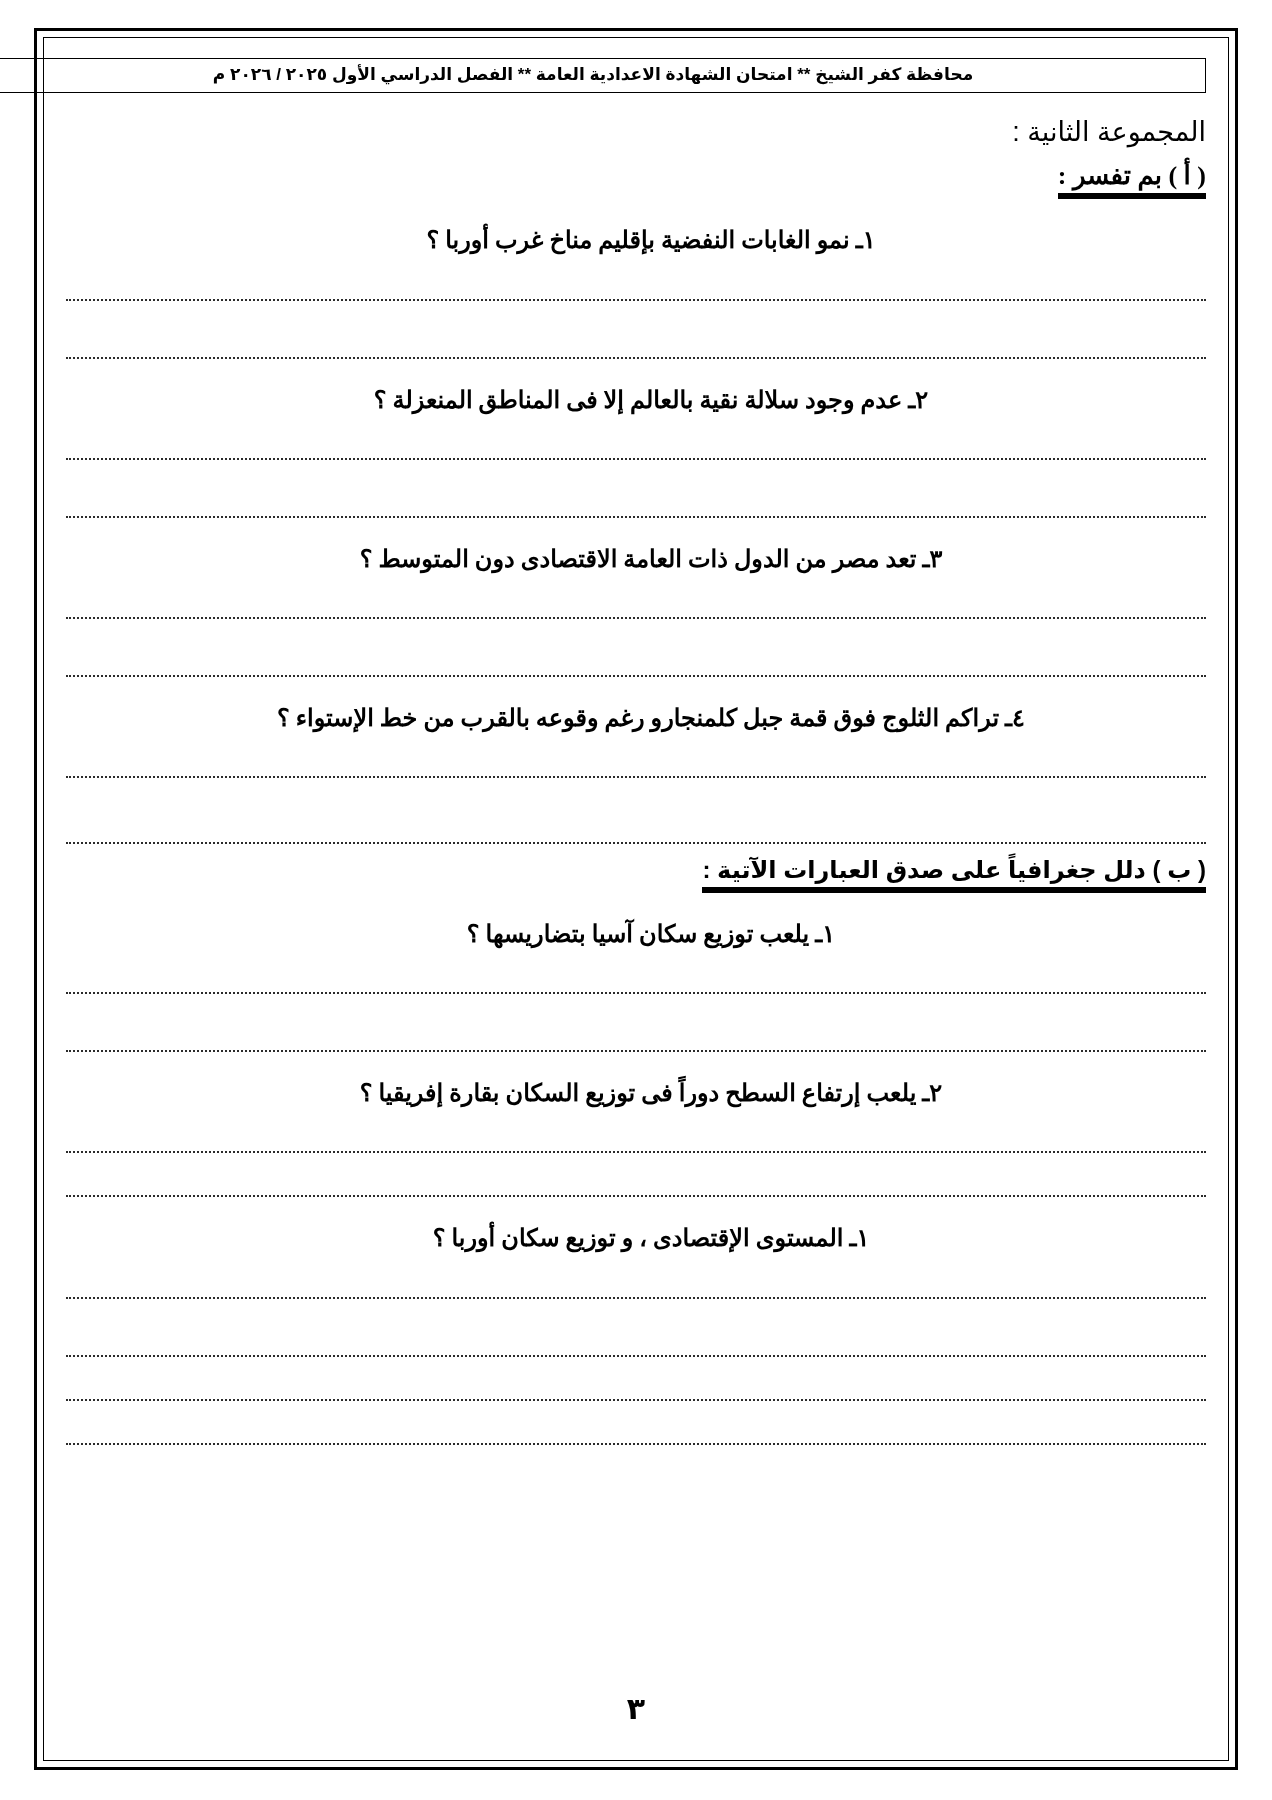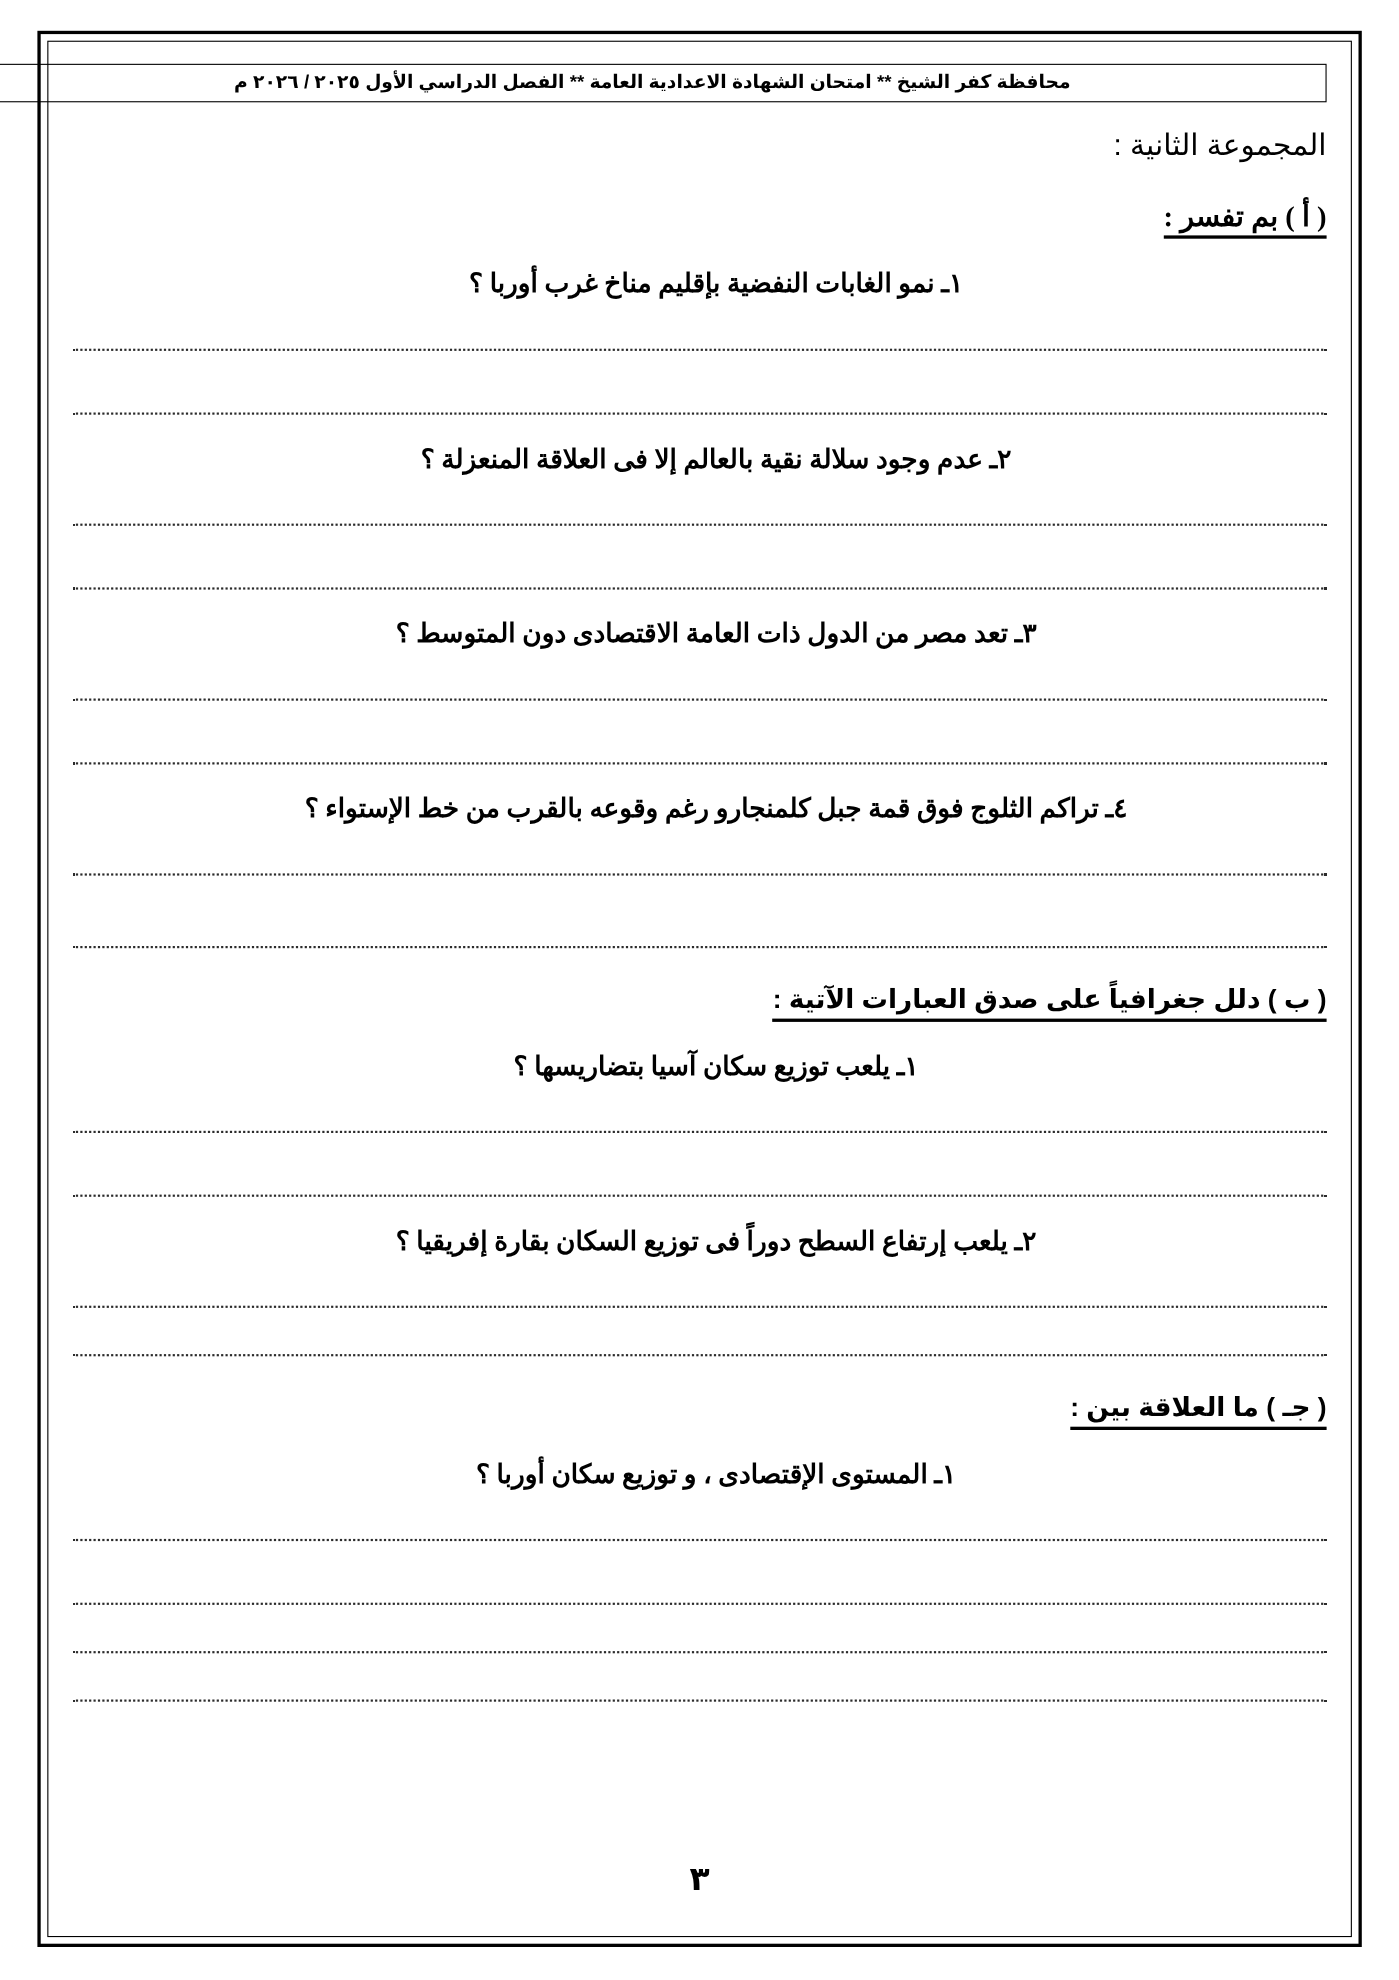--- a/index.html
+++ b/index.html
@@ -84,24 +84,23 @@
     font-weight: bold;
     font-size: 26px;
     line-height: 1.2;
     margin-top: 12px;
   }
   .section-head.sans {
     font-family: "Liberation Sans", "DejaVu Sans", sans-serif;
     font-size: 24px;
   }
   .section-head .underlined {
-    border-bottom: 3px solid #000000;
+    border-bottom: 6px solid #000000;
     padding-bottom: 2px;
     display: inline-block;
-    margin-top: 21px;
   }
 
   
   .question {
     text-align: center;
     font-family: "Liberation Serif", "DejaVu Serif", serif;
     font-weight: bold;
     font-size: 24px;
     line-height: 1.3;
     margin-top: 26px;
@@ -156,21 +155,21 @@
 
   <div class="question">
     <span>١ـ نمو الغابات النفضية بإقليم مناخ غرب أوربا  ؟</span>
   </div>
   <div class="rules">
     <div class="rule sp-sm"></div>
     <div class="rule sp-md"></div>
   </div>
 
   <div class="question">
-    <span>٢ـ عدم وجود سلالة نقية بالعالم إلا فى العلاقة المنعزلة  ؟</span>
+    <span>٢ـ عدم وجود سلالة نقية بالعالم إلا فى المناطق المنعزلة  ؟</span>
   </div>
   <div class="rules">
     <div class="rule sp-sm"></div>
     <div class="rule sp-md"></div>
   </div>
 
   <div class="question">
     <span>٣ـ تعد مصر من الدول ذات العامة الاقتصادى دون المتوسط  ؟</span>
   </div>
   <div class="rules">
@@ -199,23 +198,20 @@
   </div>
 
   <div class="question">
     <span>٢ـ يلعب إرتفاع السطح دوراً فى توزيع السكان بقارة إفريقيا   ؟</span>
   </div>
   <div class="rules">
     <div class="rule sp-sm"></div>
     <div class="rule sp-sm"></div>
   </div>
 
-  <div class="section-head sans">
-    <span class="underlined">( جـ ) ما العلاقة بين  :</span>
-  </div>
 
   <div class="question">
     <span>١ـ المستوى الإقتصادى  ، و توزيع سكان أوربا   ؟</span>
   </div>
   <div class="rules">
     <div class="rule sp-sm"></div>
     <div class="rule sp-md"></div>
   </div>
 
   <div class="rules">

